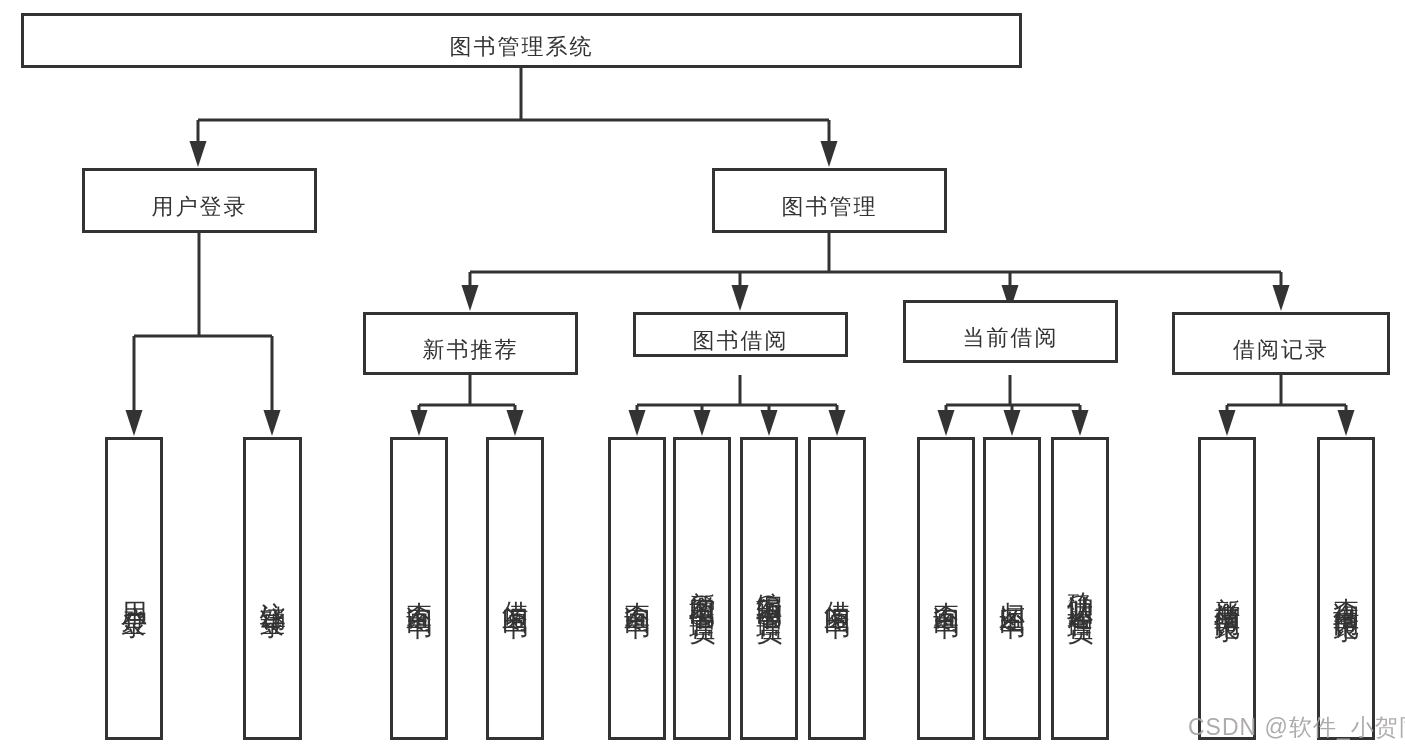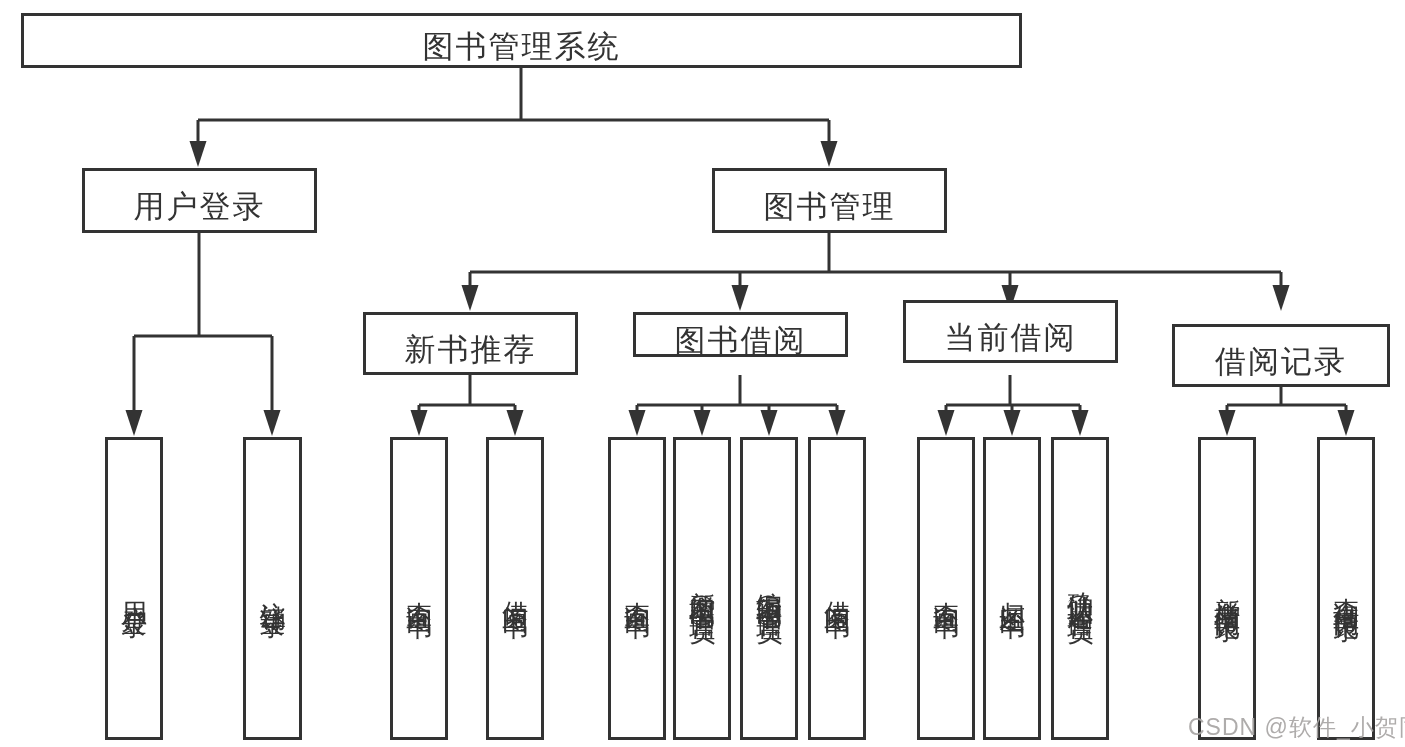--- a/index.html
+++ b/index.html
@@ -13,21 +13,21 @@
   #connector-layer{position:absolute;left:0;top:0;}
   .node{
     position:absolute;
     box-sizing:border-box;
     background:var(--node-bg,#ffffff);
     border:3px solid var(--line,#333333);
     display:flex;align-items:center;justify-content:center;
     color:var(--text,#333333);
   }
   .node.h span{
-    font-size:31px;
+    font-size:22px;
     letter-spacing:2px;
     white-space:nowrap;
     margin-top:12px;
   }
   .node.v span{
     writing-mode:vertical-lr;
     text-orientation:mixed;
     font-size:26px;
     letter-spacing:4px;
     line-height:1.05;
@@ -112,21 +112,21 @@
     </div>
     <div class="node h" style="left: 712px; top: 168px; width: 235px; height: 65px;">
       <span>图书管理</span>
     </div>
     <div class="node h" style="left: 633px; top: 312px; width: 215px; height: 45px;">
       <span>图书借阅</span>
     </div>
     <div class="node h" style="left: 903px; top: 300px; width: 215px; height: 63px; justify-content: center;">
       <span>当前借阅</span>
     </div>
-    <div class="node h" style="left: 1172px; top: 324px; width: 218px; height: 63px;">
+    <div class="node h" style="left: 1172px; top: 312px; width: 218px; height: 63px;">
       <span>借阅记录</span>
     </div>
     <div class="node v" style="left: 105px; top: 437px; width: 58px; height: 303px;">
       <span>用户登录</span>
     </div>
     <div class="node v" style="left: 243px; top: 437px; width: 59px; height: 303px;">
       <span>注销登录</span>
     </div>
     <div class="node v" style="left: 390px; top: 437px; width: 58px; height: 303px;">
       <span>查询图书</span>

